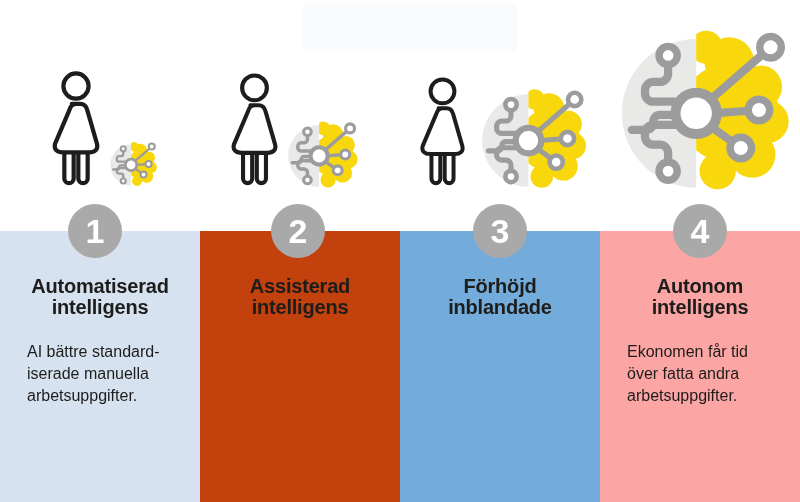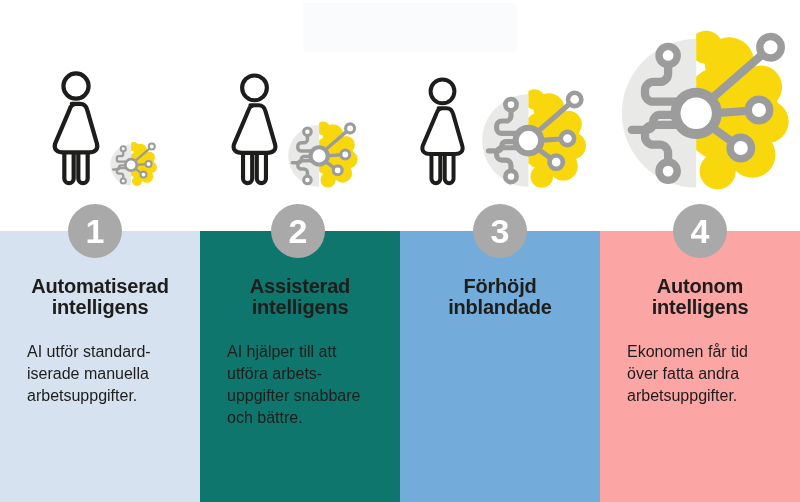--- a/index.html
+++ b/index.html
@@ -109,36 +109,29 @@
     <svg style="left:607px;top:27px" width="185" height="166">
         <use href="#brain-symbol"></use>
       </svg>
   </div>
 
   <div class="panels">
     <div class="panel" style="background: rgb(215, 226, 240);">
       <h2 class="panel-title">Automatiserad
 intelligens</h2>
       <div class="panel-body">
-        <p>AI utför standard-
+        <p>AI bättre standard-
 iserade manuella
 arbetsuppgifter.</p>
 
       </div>
     </div>
-    <div class="panel" style="background: #0f766e;">
+    <div class="panel" style="background: #c2410c;">
       <h2 class="panel-title">Assisterad
 intelligens</h2>
-      <div class="panel-body">
-        <p>AI hjälper till att
-utföra arbets-
-uppgifter snabbare
-och bättre.</p>
-
-      </div>
     </div>
     <div class="panel" style="background: rgb(115, 172, 218);">
       <h2 class="panel-title">Förhöjd
 inblandade</h2>
     </div>
     <div class="panel" style="background: #fca5a5;">
       <h2 class="panel-title">Autonom
 intelligens</h2>
       <div class="panel-body">
         <p>Ekonomen får tid

